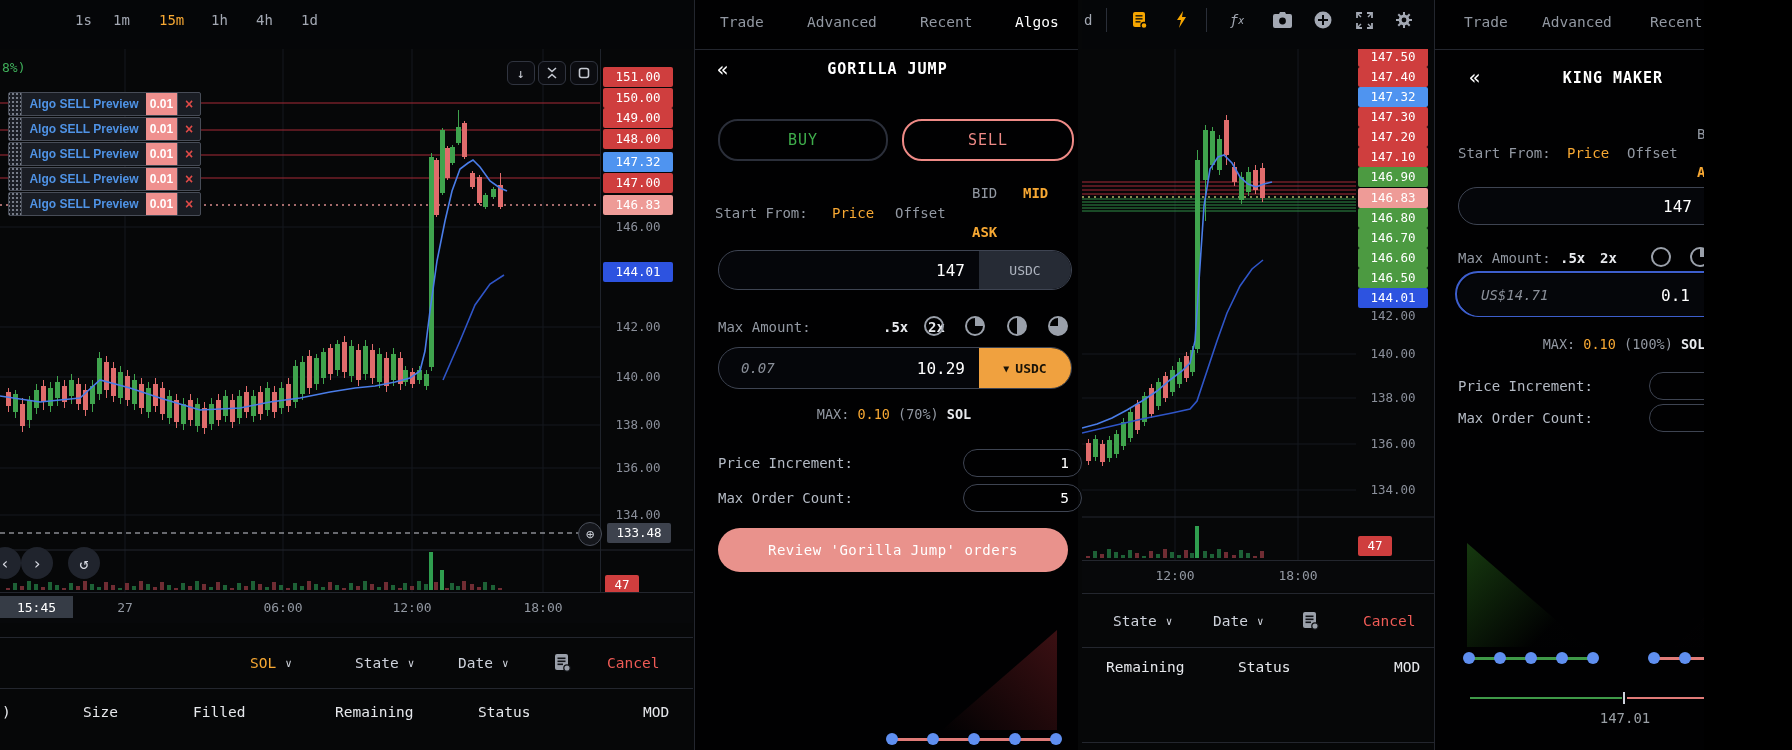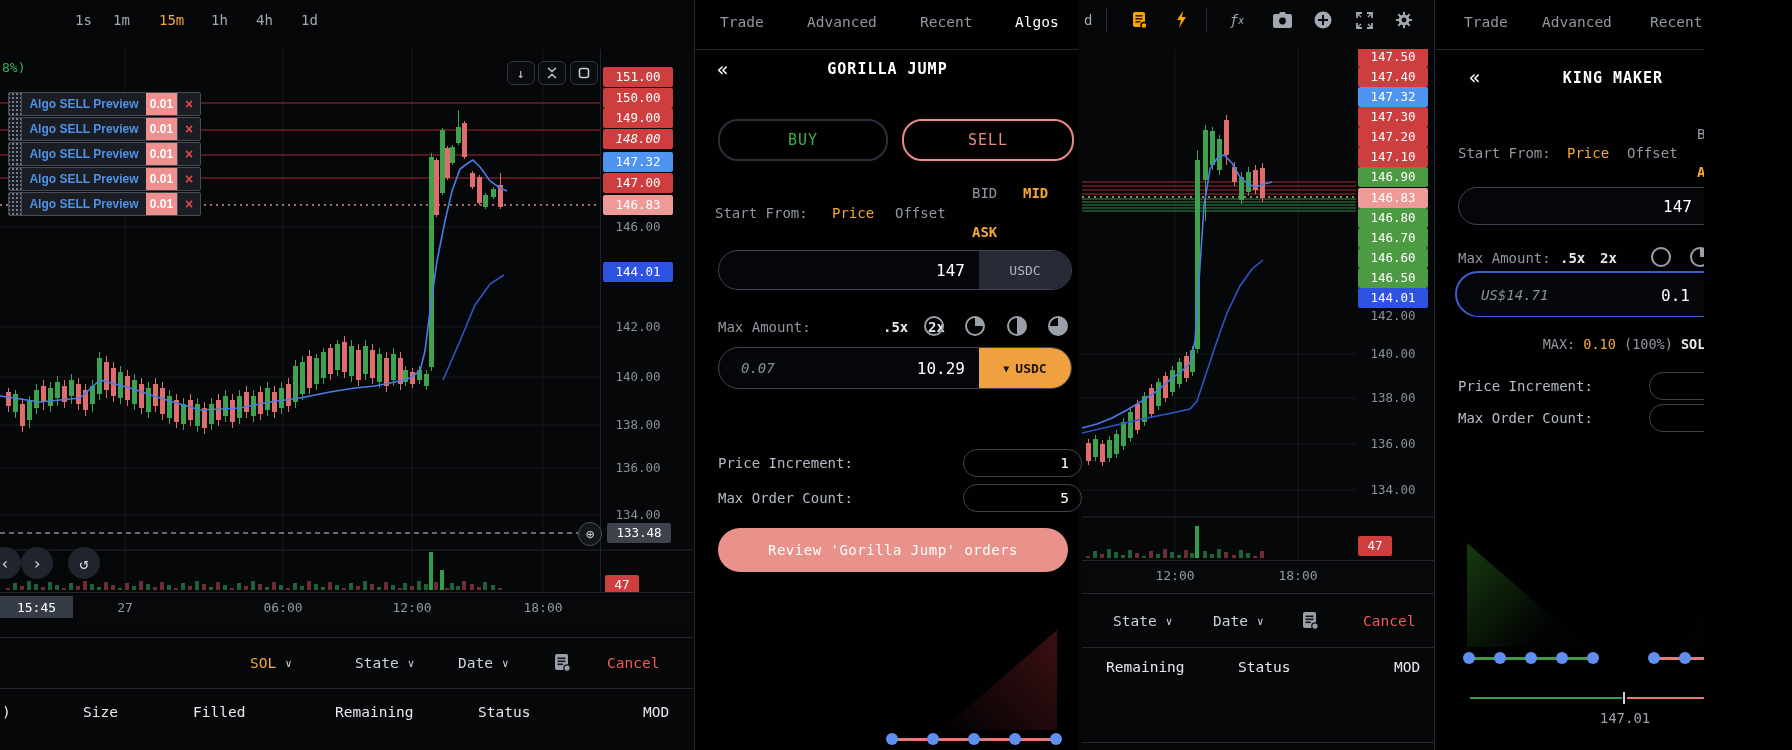--- a/index.html
+++ b/index.html
@@ -409,21 +409,21 @@
         <div class="chip-label">Algo SELL Preview</div>
         <div class="chip-value">0.01</div>
         <div class="chip-close">×</div>
       </div>
     </div>
 
   <div class="abs" id="axisL" style="left:600px;top:41px;width:93px;height:551px;border-left:1px solid #1f232b;">
       <div class="badge red" style="top: 26px;">151.00</div>
       <div class="badge red" style="top: 47px;">150.00</div>
       <div class="badge red" style="top: 67px;">149.00</div>
-      <div class="badge red" style="top: 88px; font-style: italic;">148.00</div>
+      <div class="badge red" style="top: 88px;">148.00</div>
       <div class="badge blue" style="top: 111px;">147.32</div>
       <div class="badge red" style="top: 132px;">147.00</div>
       <div class="badge salmon" style="top: 154px;">146.83</div>
       <div class="badge plain" style="top: 176px;">146.00</div>
       <div class="badge darkblue" style="top: 221px;">144.01</div>
       <div class="badge plain" style="top: 276px;">142.00</div>
       <div class="badge plain" style="top: 326px;">140.00</div>
       <div class="badge plain" style="top: 374px;">138.00</div>
       <div class="badge plain" style="top: 417px;">136.00</div>
       <div class="badge plain" style="top: 464px;">134.00</div>
@@ -512,20 +512,26 @@
 
   <div class="pill-input" style="left:718px;top:347px;width:352px;height:40px;">
     <span class="pi-ph">0.07</span>
     <span class="pi-val">10.29</span>
     <span class="suffix orange" style="width:92px;">
       <span style="font-size:10px;">▼</span>
       <span>USDC</span>
     </span>
   </div>
 
+  <div class="abs" style="left:718px;top:406px;width:352px;text-align:center;font-size:13.5px;">
+    <span style="color:#9298a2;">MAX:</span>
+    <span style="color:#f7a833;">0.10</span>
+    <span style="color:#9298a2;">(70%)</span>
+    <span style="color:#e8eaee;font-weight:bold;">SOL</span>
+  </div>
 
   <div class="lab" style="left:718px;top:455px;color:#b4bac4;">Price Increment:</div>
   <div class="mini-input" style="left:963px;top:449px;width:105px;height:26px;">1</div>
   <div class="lab" style="left:718px;top:490px;color:#b4bac4;">Max Order Count:</div>
   <div class="mini-input" style="left:963px;top:484px;width:105px;height:26px;">5</div>
 
   <div class="review-btn" style="left:718px;top:528px;width:350px;height:44px;">Review 'Gorilla Jump' orders</div>
 
   <div class="tri" style="left:942px;top:630px;width:115px;height:100px;clip-path:polygon(100% 0,0 100%,100% 100%);background:linear-gradient(225deg,#3c1013,rgba(25,8,9,0.02));"></div>
 

